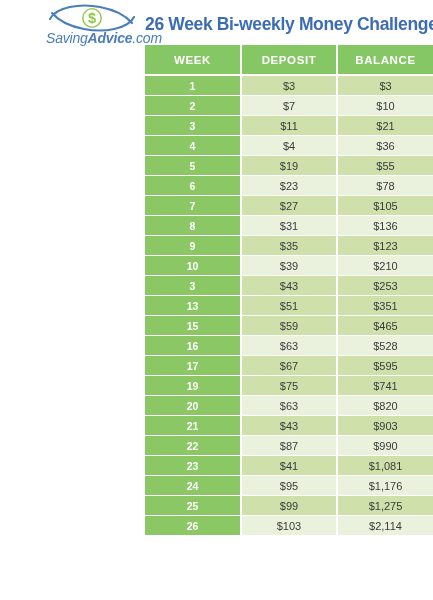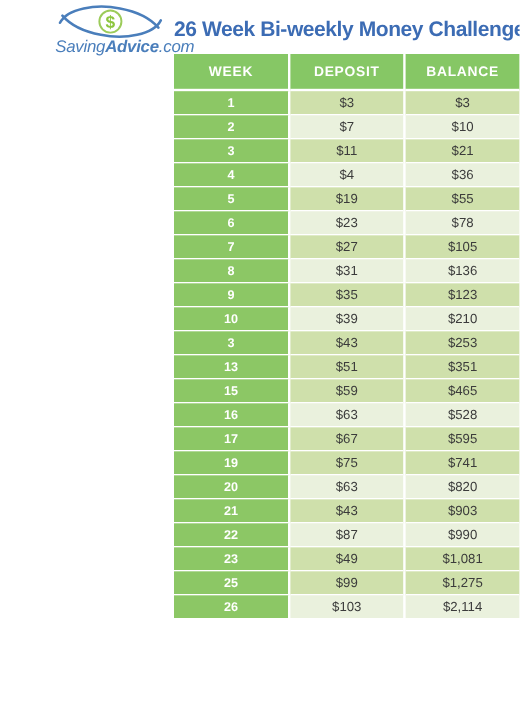--- a/index.html
+++ b/index.html
@@ -242,22 +242,27 @@
         <td class="money-cell">$43</td>
         <td class="money-cell">$903</td>
       </tr>
       <tr class="row-light">
         <td class="week-cell">22</td>
         <td class="money-cell">$87</td>
         <td class="money-cell">$990</td>
       </tr>
       <tr class="row-dark">
         <td class="week-cell">23</td>
-        <td class="money-cell">$49</td>
+        <td class="money-cell">$41</td>
         <td class="money-cell">$1,081</td>
+      </tr>
+      <tr class="row-light">
+        <td class="week-cell">24</td>
+        <td class="money-cell">$95</td>
+        <td class="money-cell">$1,176</td>
       </tr>
       <tr class="row-dark">
         <td class="week-cell">25</td>
         <td class="money-cell">$99</td>
         <td class="money-cell">$1,275</td>
       </tr>
       <tr class="row-light">
         <td class="week-cell">26</td>
         <td class="money-cell">$103</td>
         <td class="money-cell">$2,114</td>

